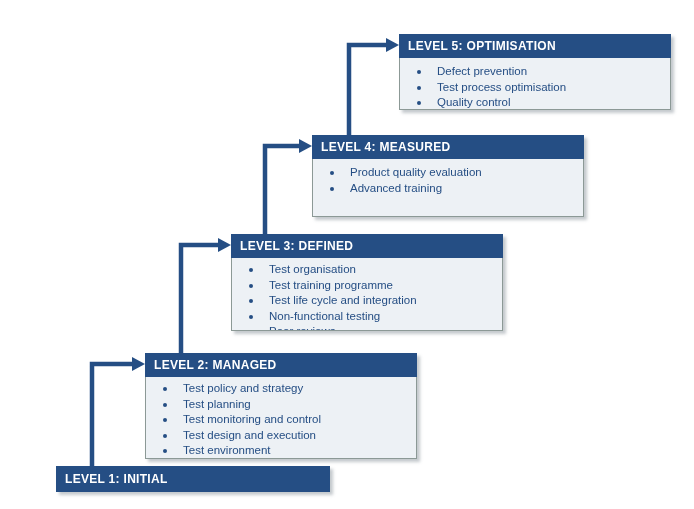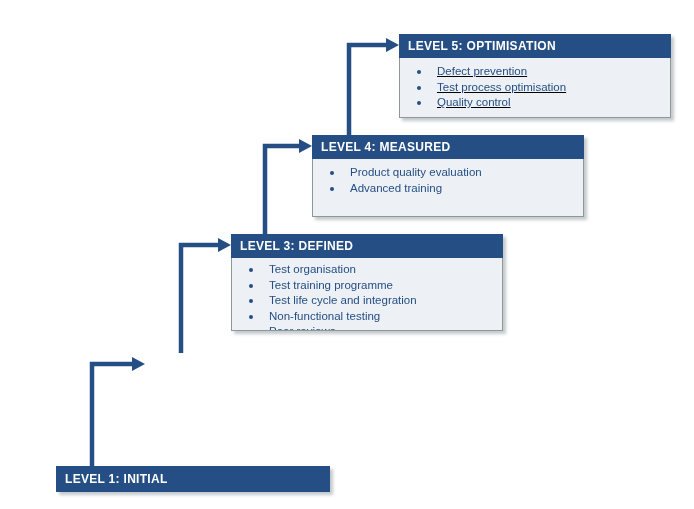--- a/index.html
+++ b/index.html
@@ -35,21 +35,21 @@
     border-top: none;
     box-sizing: border-box;
     overflow: hidden;
   }
   #lv5 { left: 399px; top: 34px; }
   #lv4 { left: 312px; top: 135px; }
   #lv3 { left: 231px; top: 234px; }
   #lv2 { left: 145px; top: 353px; }
   #lv1 { left: 56px;  top: 466px; width: 274px; }
   #lv1 .hdr { height: 24px; line-height: 24px; }
-  #lv5 .body { height: 60px; text-decoration: underline; }
+  #lv5 .body { height: 52px; }
   #lv4 .body { height: 58px; }
   #lv3 .body { height: 73px; }
   #lv2 .body { height: 82px; }
   ul.bullets {
     margin: 0;
     padding: 6px 0 0 0;
     list-style: none;
   }
   ul.bullets.tight { padding-top: 4px; }
   ul.bullets li {
@@ -134,18 +134,30 @@
       <ul class="bullets tight">
           <li>Test organisation</li>
           <li>Test training programme</li>
           <li>Test life cycle and integration</li>
           <li>Non-functional testing</li>
           <li>Peer reviews</li>
         </ul>
     </div>
   </div>
 
+  <div class="box" id="lv2">
+    <div class="hdr">LEVEL 2: MANAGED</div>
+    <div class="body">
+      <ul class="bullets tight">
+          <li>Test policy and strategy</li>
+          <li>Test planning</li>
+          <li>Test monitoring and control</li>
+          <li>Test design and execution</li>
+          <li>Test environment</li>
+        </ul>
+    </div>
+  </div>
 
   <div class="box" id="lv1">
     <div class="hdr">LEVEL 1: INITIAL</div>
   </div>
 
 </div>
 
 </body></html>

